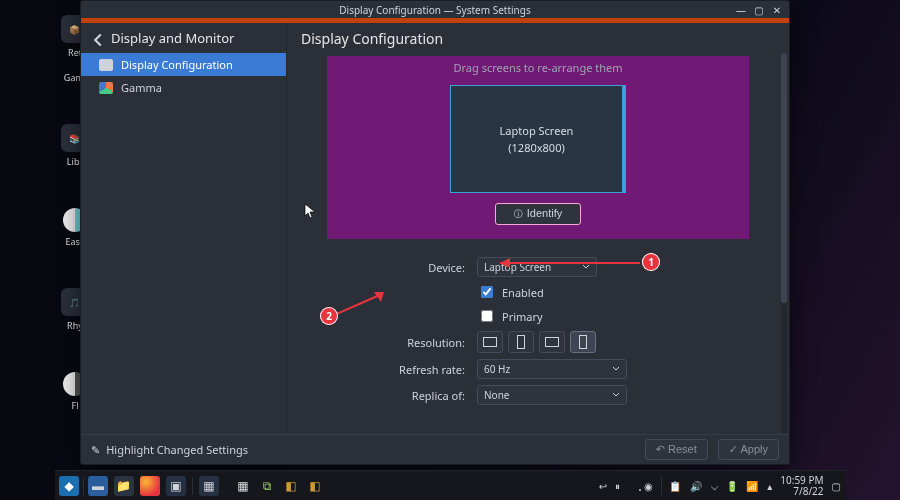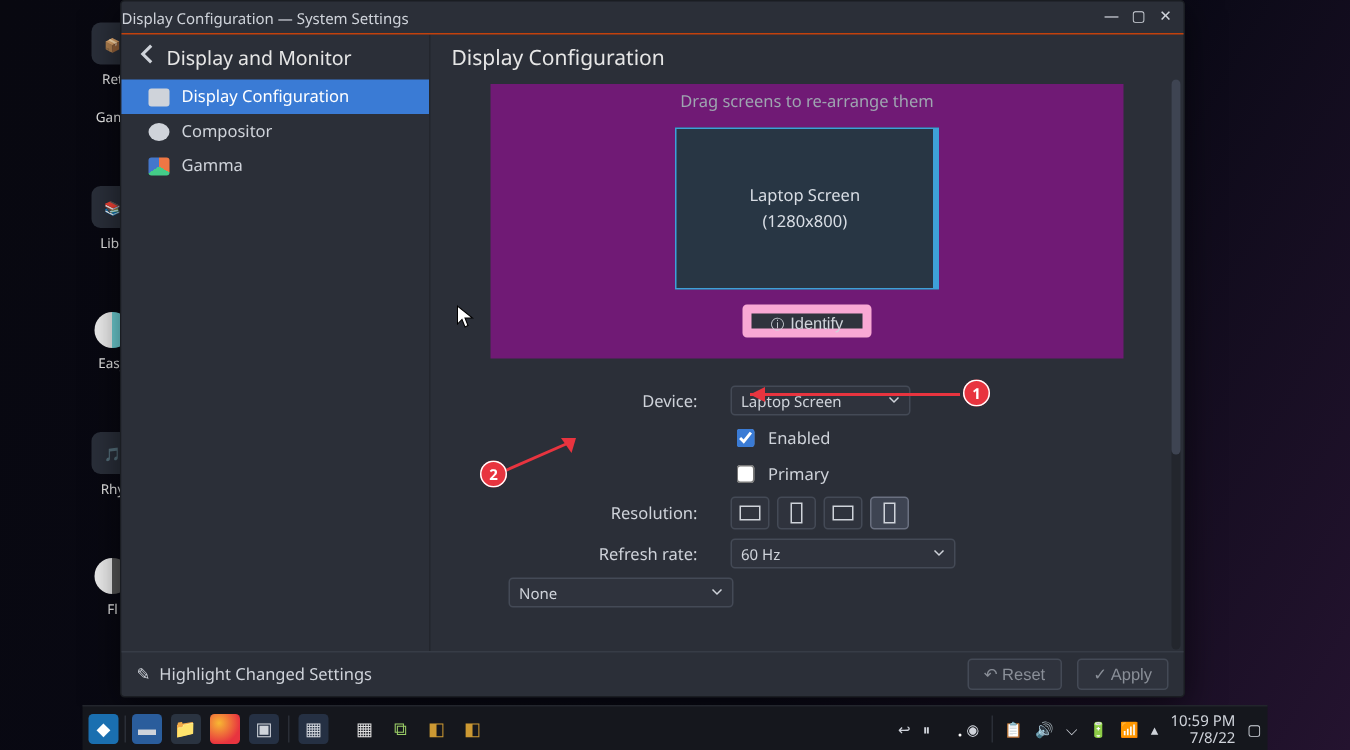--- a/index.html
+++ b/index.html
@@ -7,47 +7,47 @@
 .desktop{position:absolute;inset:0;background:linear-gradient(120deg,#080810 0%,#090915 65%,#24132f 100%)}
 
 
 .icon-col{position:absolute;left:60px;top:15px;width:30px;display:flex;flex-direction:column;gap:40px}
 .icon-col .app{display:flex;flex-direction:column;align-items:center;gap:3px;color:#e6e6e6;font-size:9px}
 .icon-col .app .ico{width:28px;height:28px;border-radius:6px;background:#2a2f3a;display:flex;align-items:center;justify-content:center}
 .half-circle{width:24px;height:24px;border-radius:50%;background:linear-gradient(90deg,#eee 50%,#6fd1d6 50%)}
 
 
 .win{position:absolute;left:80px;top:0;width:710px;height:465px;background:#2b2f38;border:1px solid #1a1d22;border-radius:3px;box-shadow:0 6px 24px rgba(0,0,0,.55);display:flex;flex-direction:column}
-.titlebar{height:22px;display:flex;align-items:center;justify-content:flex-start;position:relative;border-bottom:1px solid #c2410c;font-size:10px;color:#cfd3da}
+.titlebar{height:22px;display:flex;align-items:center;justify-content:center;position:relative;border-bottom:5px solid #c2410c;font-size:10px;color:#cfd3da}
 .title-ctr{position:absolute;right:6px;top:3px;display:flex;gap:6px}
 .title-ctr span{width:12px;height:12px;display:flex;align-items:center;justify-content:center;color:#cfd3da;font-size:10px}
 
 .content{flex:1;display:flex;min-height:0}
 
 
 .side{width:206px;background:#2b2f38;border-right:1px solid #23262d;display:flex;flex-direction:column}
-.side-head{display:flex;align-items:flex-start;gap:6px;padding:6px 10px;font-size:13px;color:#e6e6e6}
+.side-head{display:flex;align-items:flex-end;gap:6px;padding:6px 10px;font-size:13px;color:#e6e6e6}
 .side-head svg{width:14px;height:14px}
 .side-item{display:flex;align-items:center;gap:8px;padding:4px 10px 4px 18px;font-size:11px;color:#cfd3da}
 .side-item.active{background:#3a7bd5;color:#fff}
 .side-item .ic{width:14px;height:12px;background:#cfd3da;border-radius:2px;display:inline-block}
 .side-item .ic.comp{background:radial-gradient(circle,#cfd3da 0 100%);border-radius:50%}
 .side-item .ic.gam{background:conic-gradient(#e74 0 33%,#4c8 0 66%,#47c 0)}
 .side-item .ic.night{background:#080810;border:1px solid #cfd3da}
 
 
 .main{flex:1;display:flex;flex-direction:column;position:relative}
 .main-title{padding:6px 14px 8px;font-size:14px;color:#e6e6e6}
 .main-body{flex:1;overflow:auto;padding:0 22px 10px 22px;position:relative}
 .arrange{background:#701a75;border:none;padding:4px 0 14px;margin:0 18px}
 .arrange .hint{text-align:center;font-size:11px;color:#9ea5b0;margin-bottom:10px}
 .screen-box{margin:0 auto;width:176px;height:108px;background:#283644;border:1px solid #3ea0d8;border-right:4px solid #3ea0d8;display:flex;flex-direction:column;align-items:center;justify-content:center;color:#d8dde4;font-size:11px;gap:2px}
-.ident{margin:10px auto 0;display:block;width:86px;height:22px;background:#2f333d;border:6px solid #f9a8d4;border-radius:3px;color:#cfd3da;font-size:11px}
-
-.form{margin-top:18px;display:grid;grid-template-columns:130px 160px;gap:6px 18px;align-items:center;justify-content:start;margin-left:30px}
+.ident{margin:10px auto 0;display:block;width:86px;height:22px;background:#2f333d;border:1px solid #f9a8d4;border-radius:3px;color:#cfd3da;font-size:11px}
+
+.form{margin-top:18px;display:grid;grid-template-columns:130px 160px;gap:6px 8px;align-items:center;justify-content:start;margin-left:30px}
 .form label{text-align:right;padding-right:4px;font-size:11px;color:#cfd3da}
 .sel{background:#2f333d;border:1px solid #444a56;border-radius:3px;height:20px;display:flex;align-items:center;justify-content:space-between;padding:0 6px;font-size:10px;color:#cfd3da}
 .sel svg{width:8px;height:8px}
 .wide{width:150px}
 .chk{display:flex;align-items:center;gap:6px;font-size:11px}
 .chk input{width:12px;height:12px;accent-color:#3a7bd5}
 .orient{display:flex;gap:5px}
 .orient-btn{width:26px;height:22px;background:#2f333d;border:1px solid #444a56;border-radius:3px;display:flex;align-items:center;justify-content:center}
 .orient-btn.sel-o{background:#3e4452;border-color:#6a7080}
 .orient-btn .r{width:14px;height:10px;border:1px solid #cfd3da}
@@ -133,24 +133,20 @@
           <svg viewBox="0 0 10 10">
               <path d="M7 1 3 5l4 4" stroke="#cfd3da" fill="none" stroke-width="1.5"></path>
             </svg>
           <span>Display and Monitor</span>
         </div>
         <div class="side-item active">
             <span class="ic"></span>
             <span>Display Configuration</span>
           </div>
         <div class="side-item">
-            <span class="ic comp"></span>
-            <span>Compositor</span>
-          </div>
-        <div class="side-item">
             <span class="ic gam"></span>
             <span>Gamma</span>
           </div>
       </div>
 
       <div class="main">
         <div class="main-title">Display Configuration</div>
         <div class="scrollbar">
             <div class="thumb"></div>
           </div>
@@ -204,20 +200,21 @@
             </div>
 
             <label>Refresh rate:</label>
             <div class="sel wide">
                 <span>60 Hz</span>
                 <svg viewBox="0 0 8 8">
                   <path d="M1 2l3 3 3-3" stroke="#cfd3da" fill="none"></path>
                 </svg>
               </div>
 
+            <label>Replica of:</label>
             <div class="sel wide">
                 <span>None</span>
                 <svg viewBox="0 0 8 8">
                   <path d="M1 2l3 3 3-3" stroke="#cfd3da" fill="none"></path>
                 </svg>
               </div>
           </div>
         </div>
       </div>
     </div>

